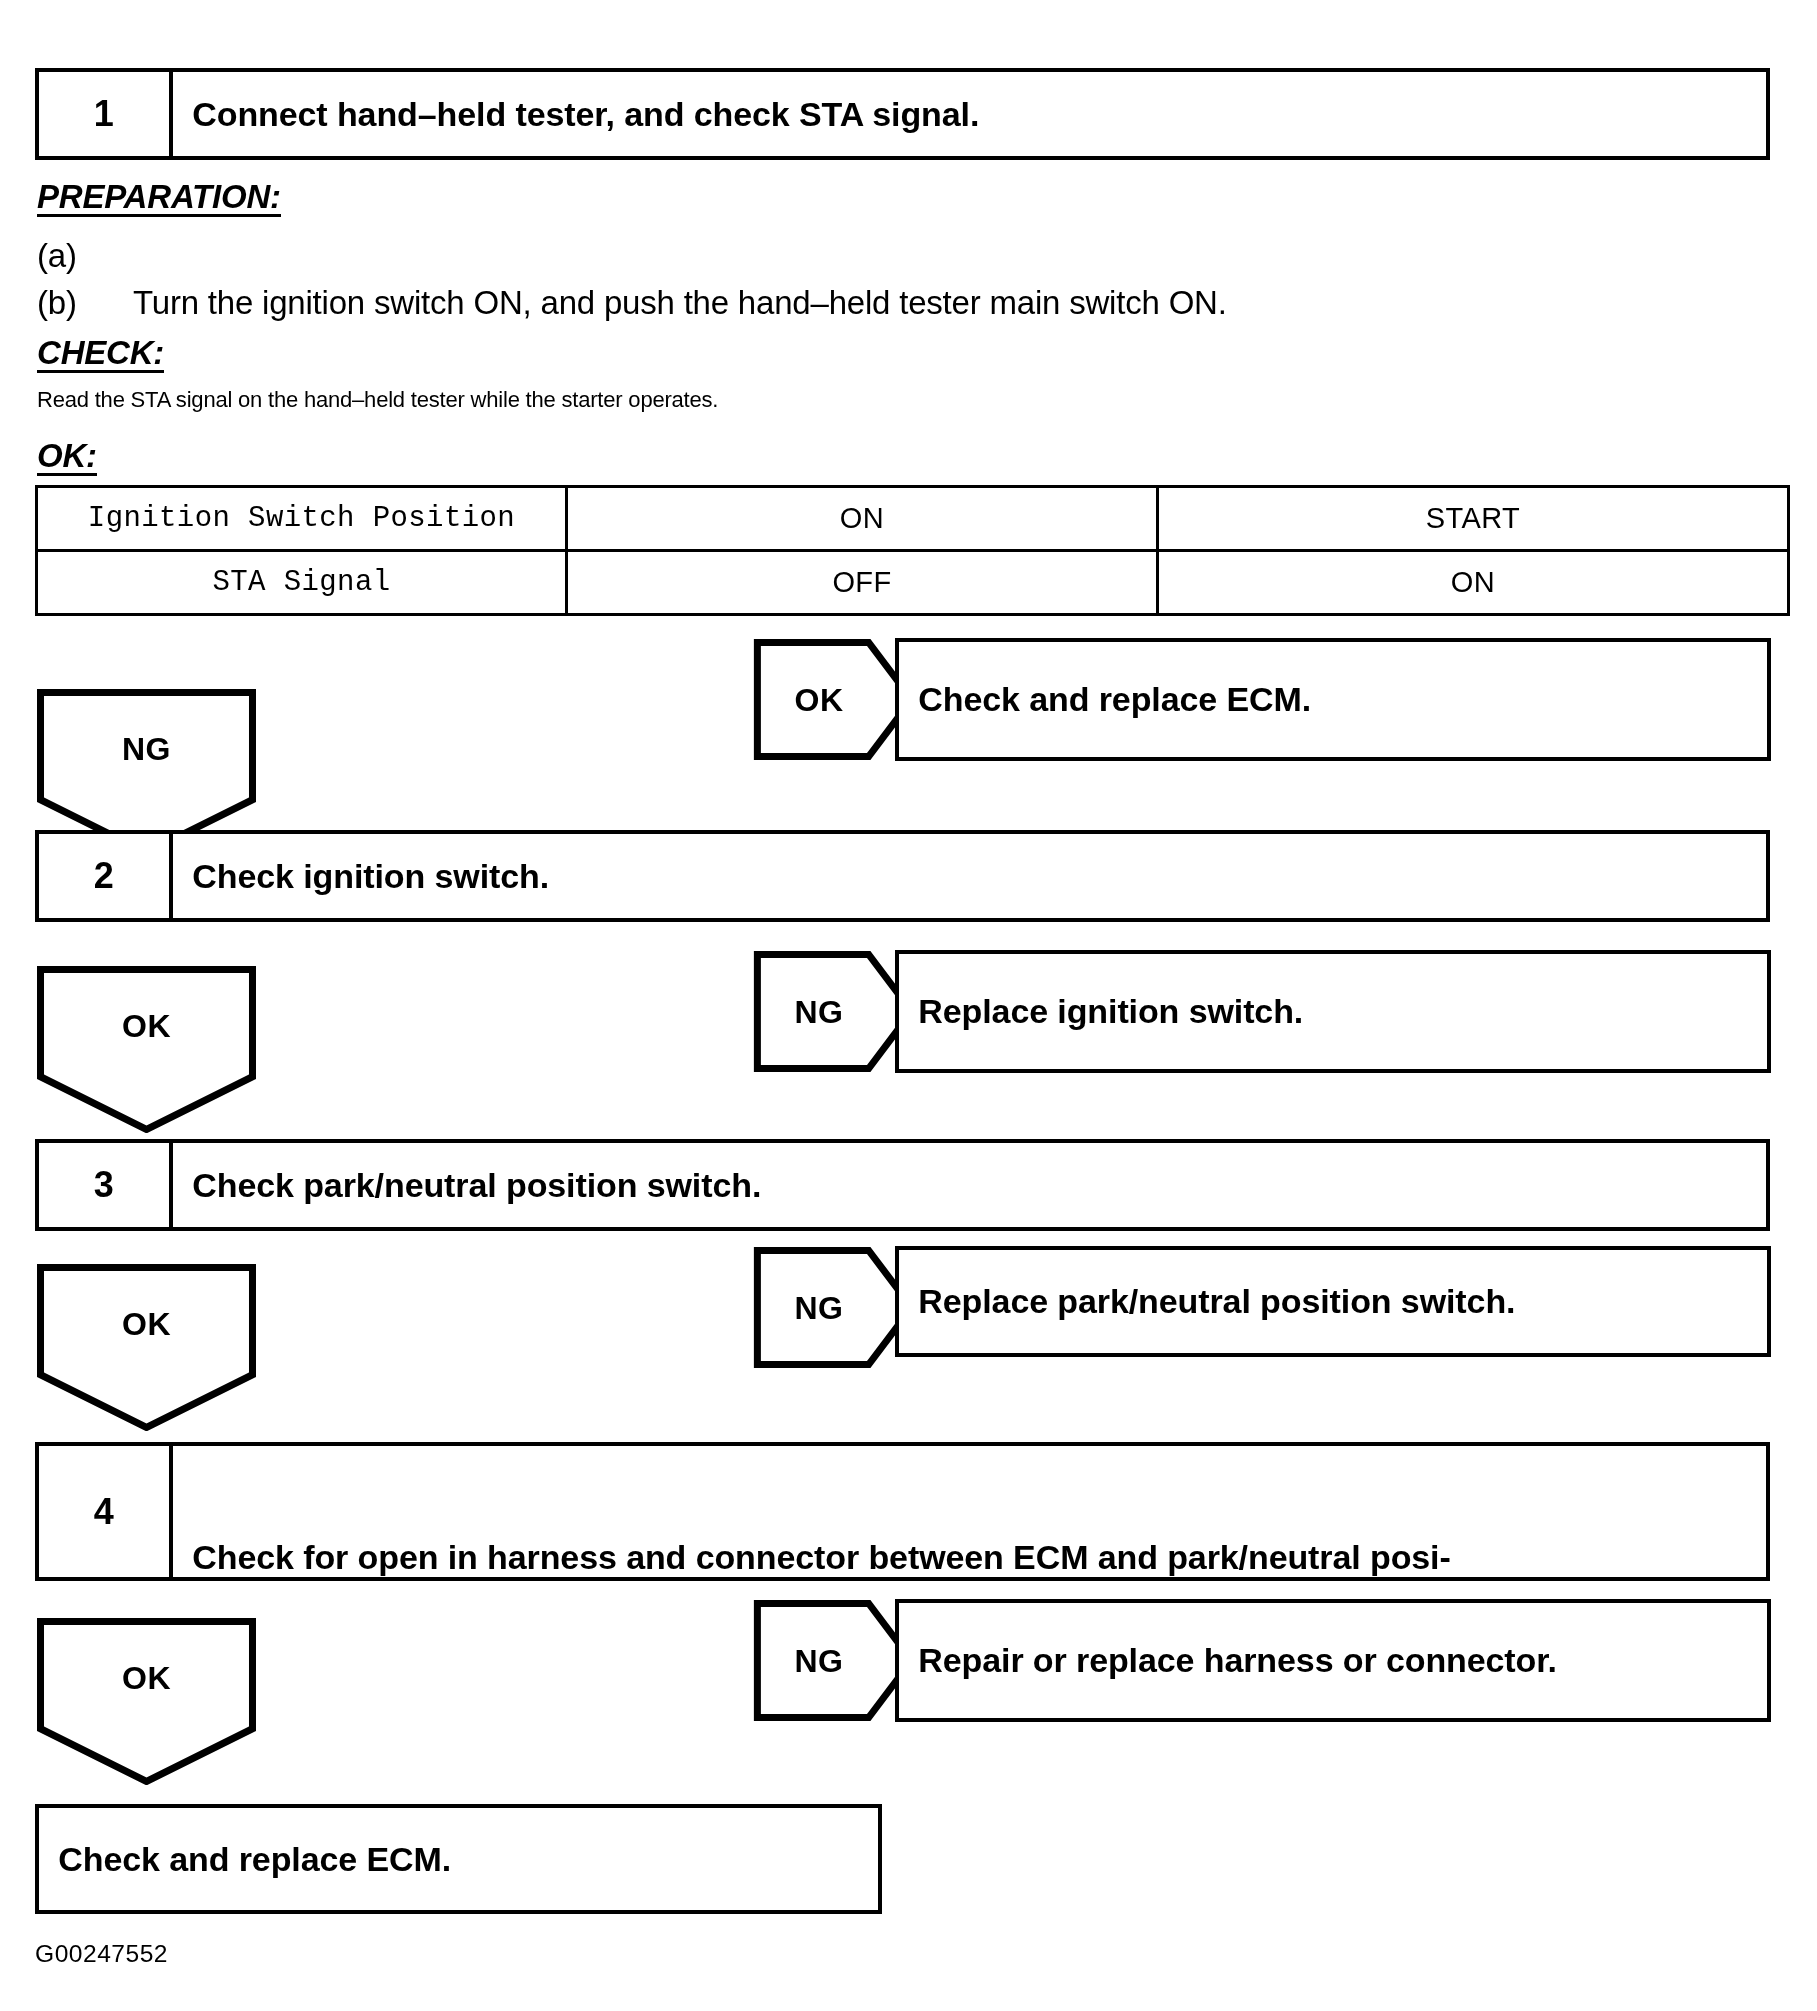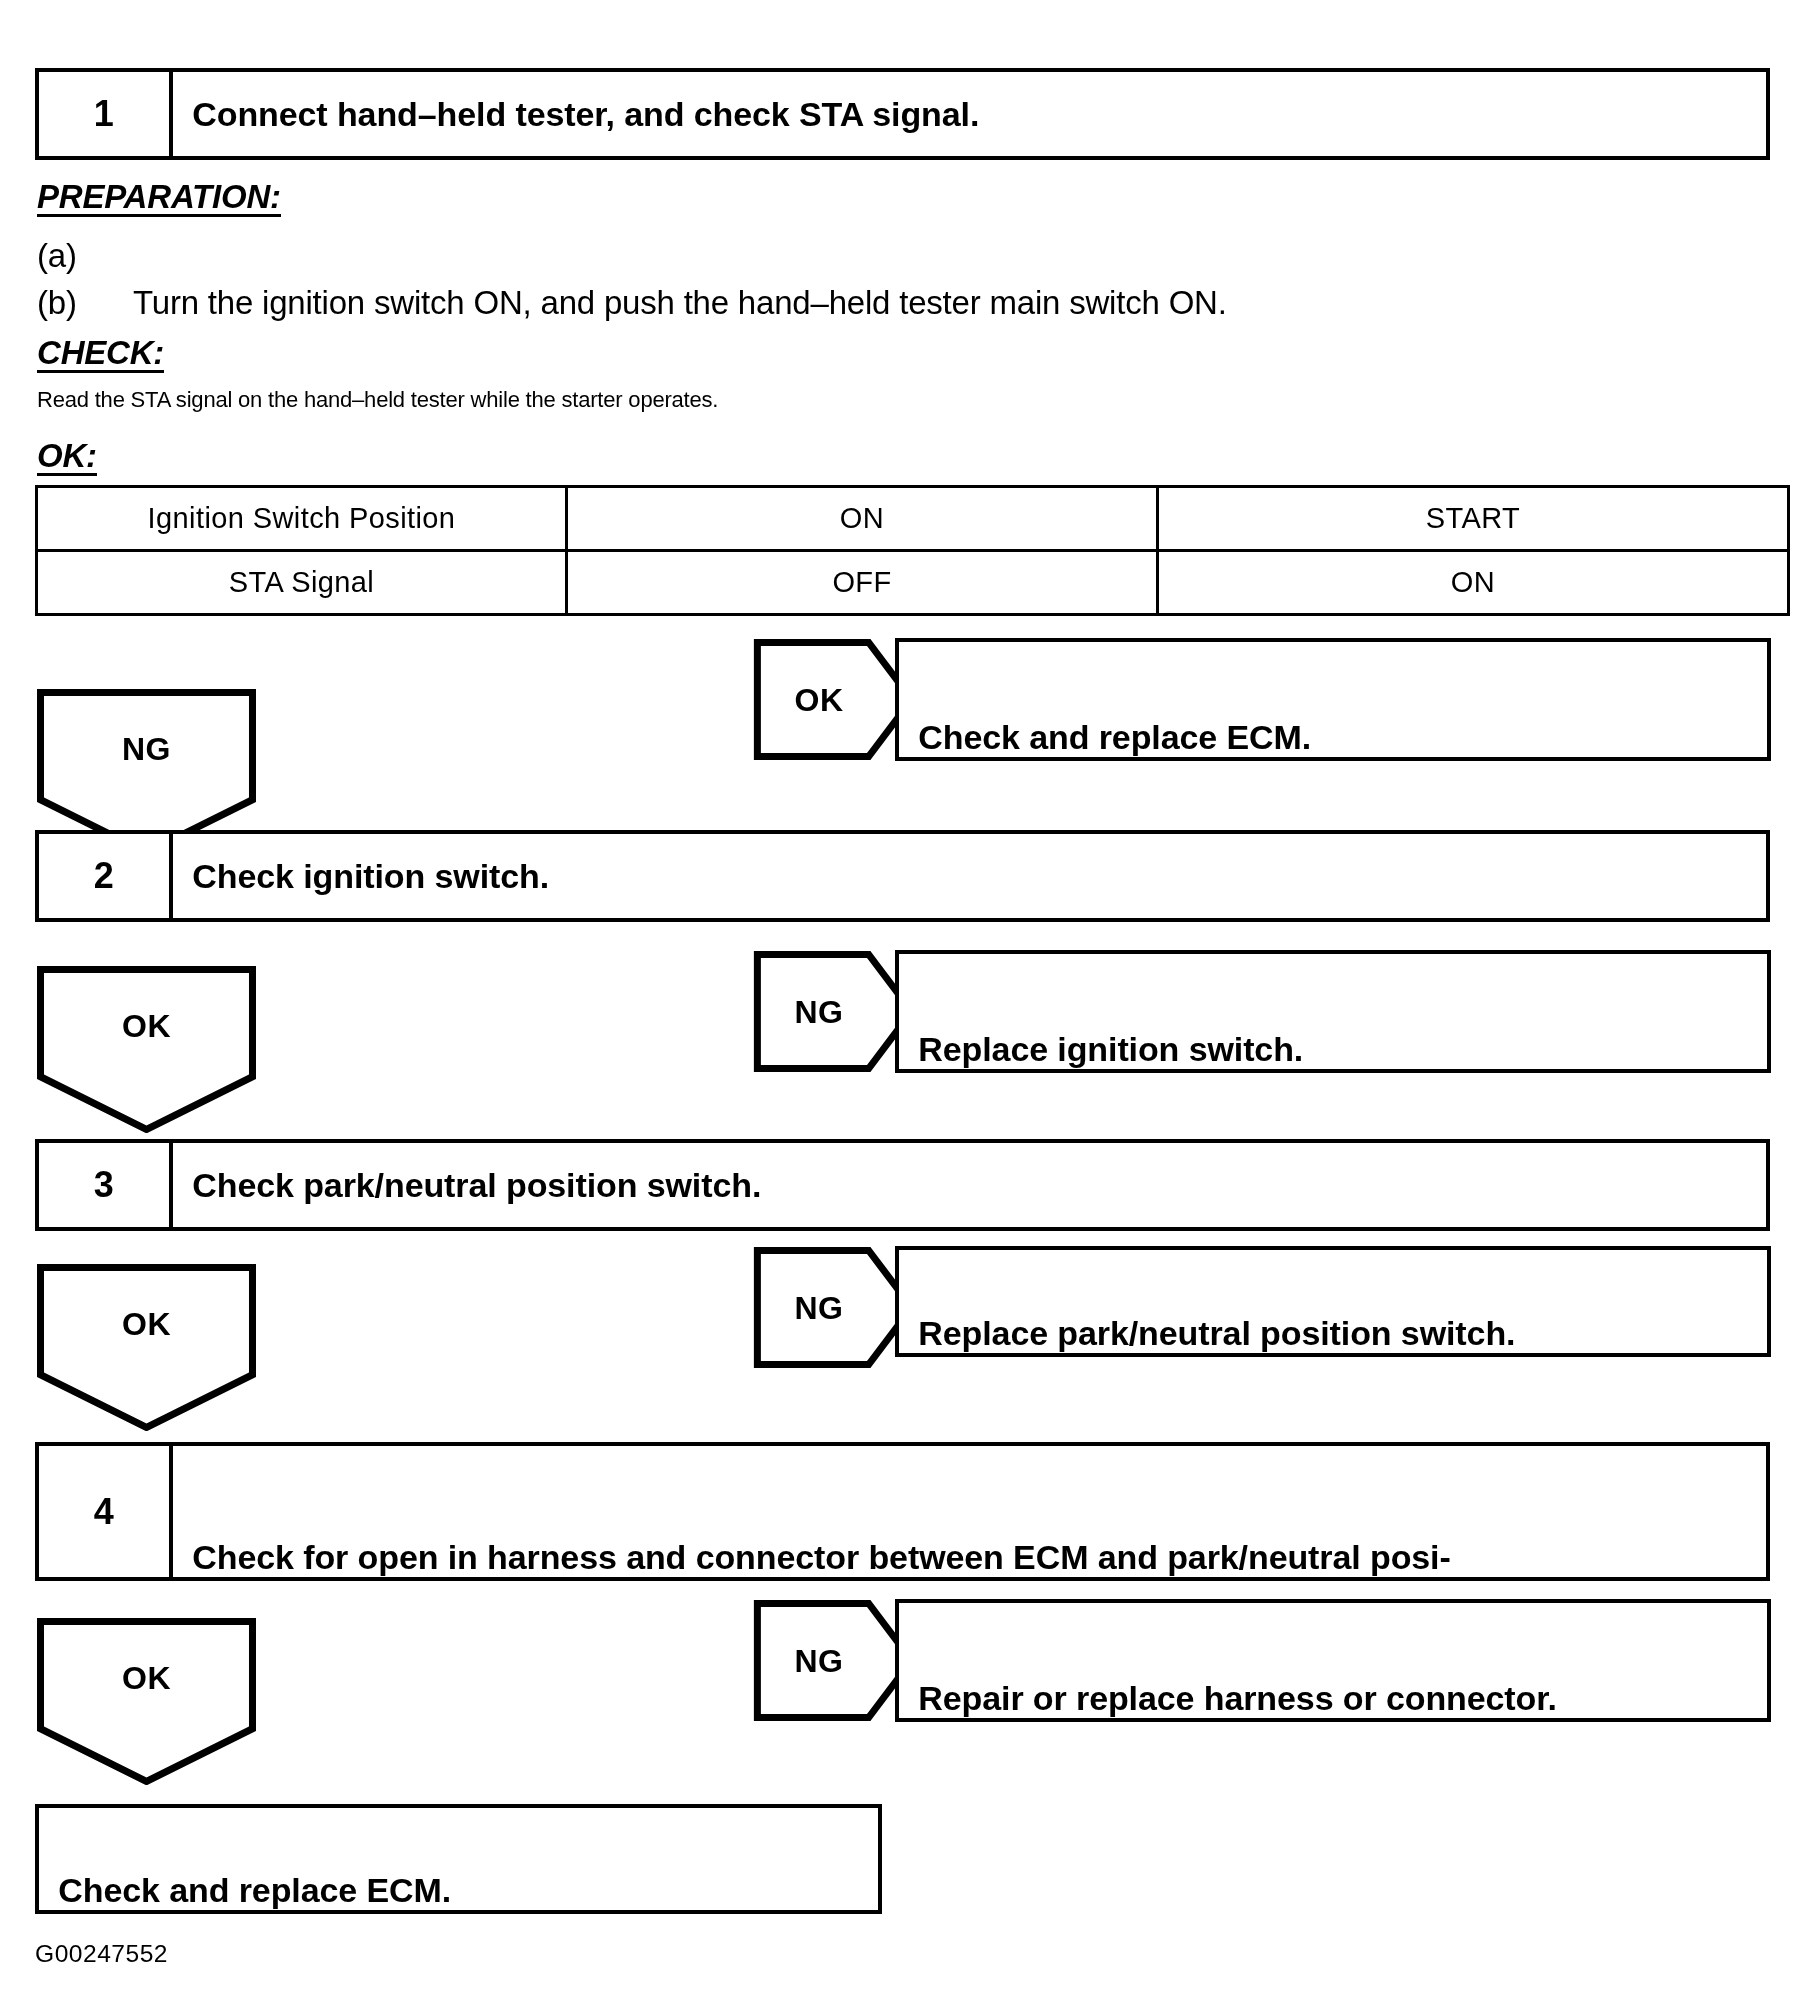--- a/index.html
+++ b/index.html
@@ -56,21 +56,21 @@
     line-height: 1.14;
     letter-spacing: -0.1px;
   }
   .step-title.two-line { align-items: flex-end; }
 
   
   .result-box {
     border: 4.4px solid #000;
     background: #fff;
     display: flex;
-    align-items: flex-end;
+    align-items: center;
     padding-left: 19.3px;
     padding-right: 12.3px;
     font-weight: bold;
     font-size: 34px;
     letter-spacing: -0.1px;
   }
 
   
   .heading {
     font-weight: bold;
@@ -102,21 +102,21 @@
     background: #fff;
   }
   .spec-table td {
     border: 3.5px solid #000;
     text-align: center;
     font-size: 29px;
     letter-spacing: 0.4px;
     height: 61px;
     padding: 0;
   }
-  .spec-table td.c0 { width: 527px; }
+  .spec-table td.c0 { width: 527px; font-family: Liberation Mono, monospace; }
   .spec-table td.c1 { width: 588px; }
   .spec-table td.c2 { width: 628px; }
 
   
   .pennant {
     position: absolute;
     width: 219px;
     height: 167px;
   }
   .pennant svg { display: block; width: 100%; height: 100%; }

